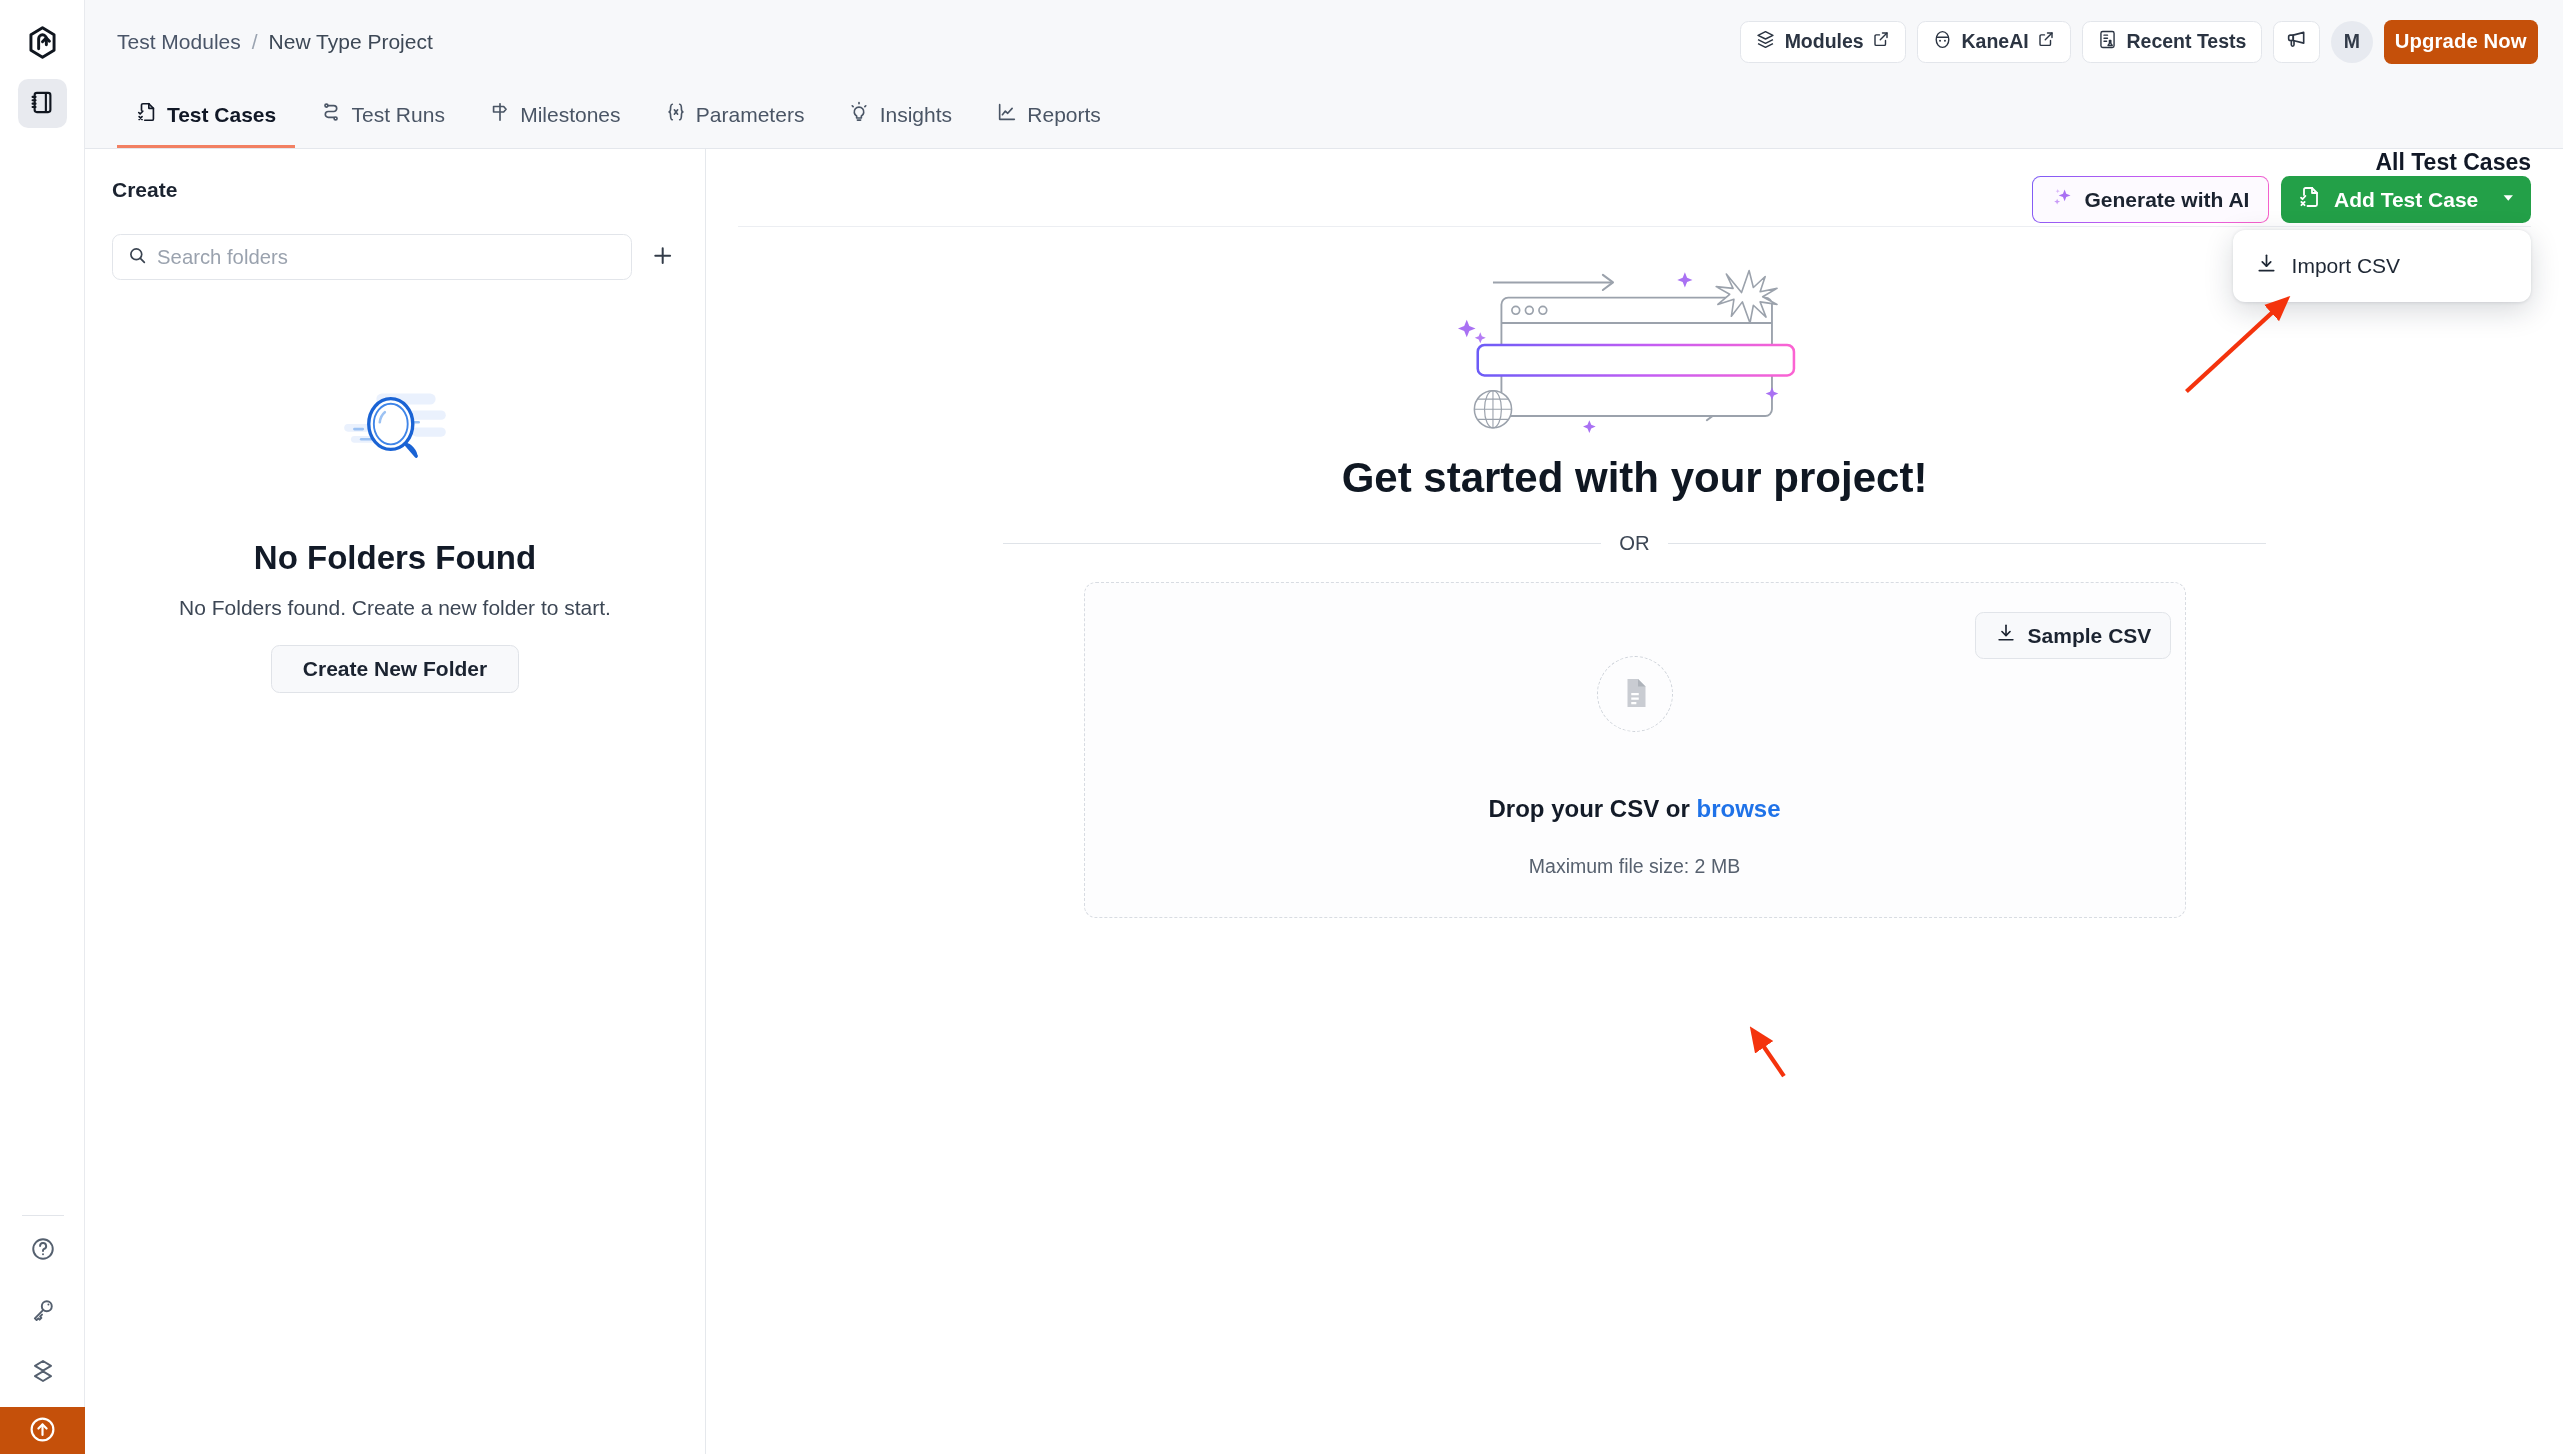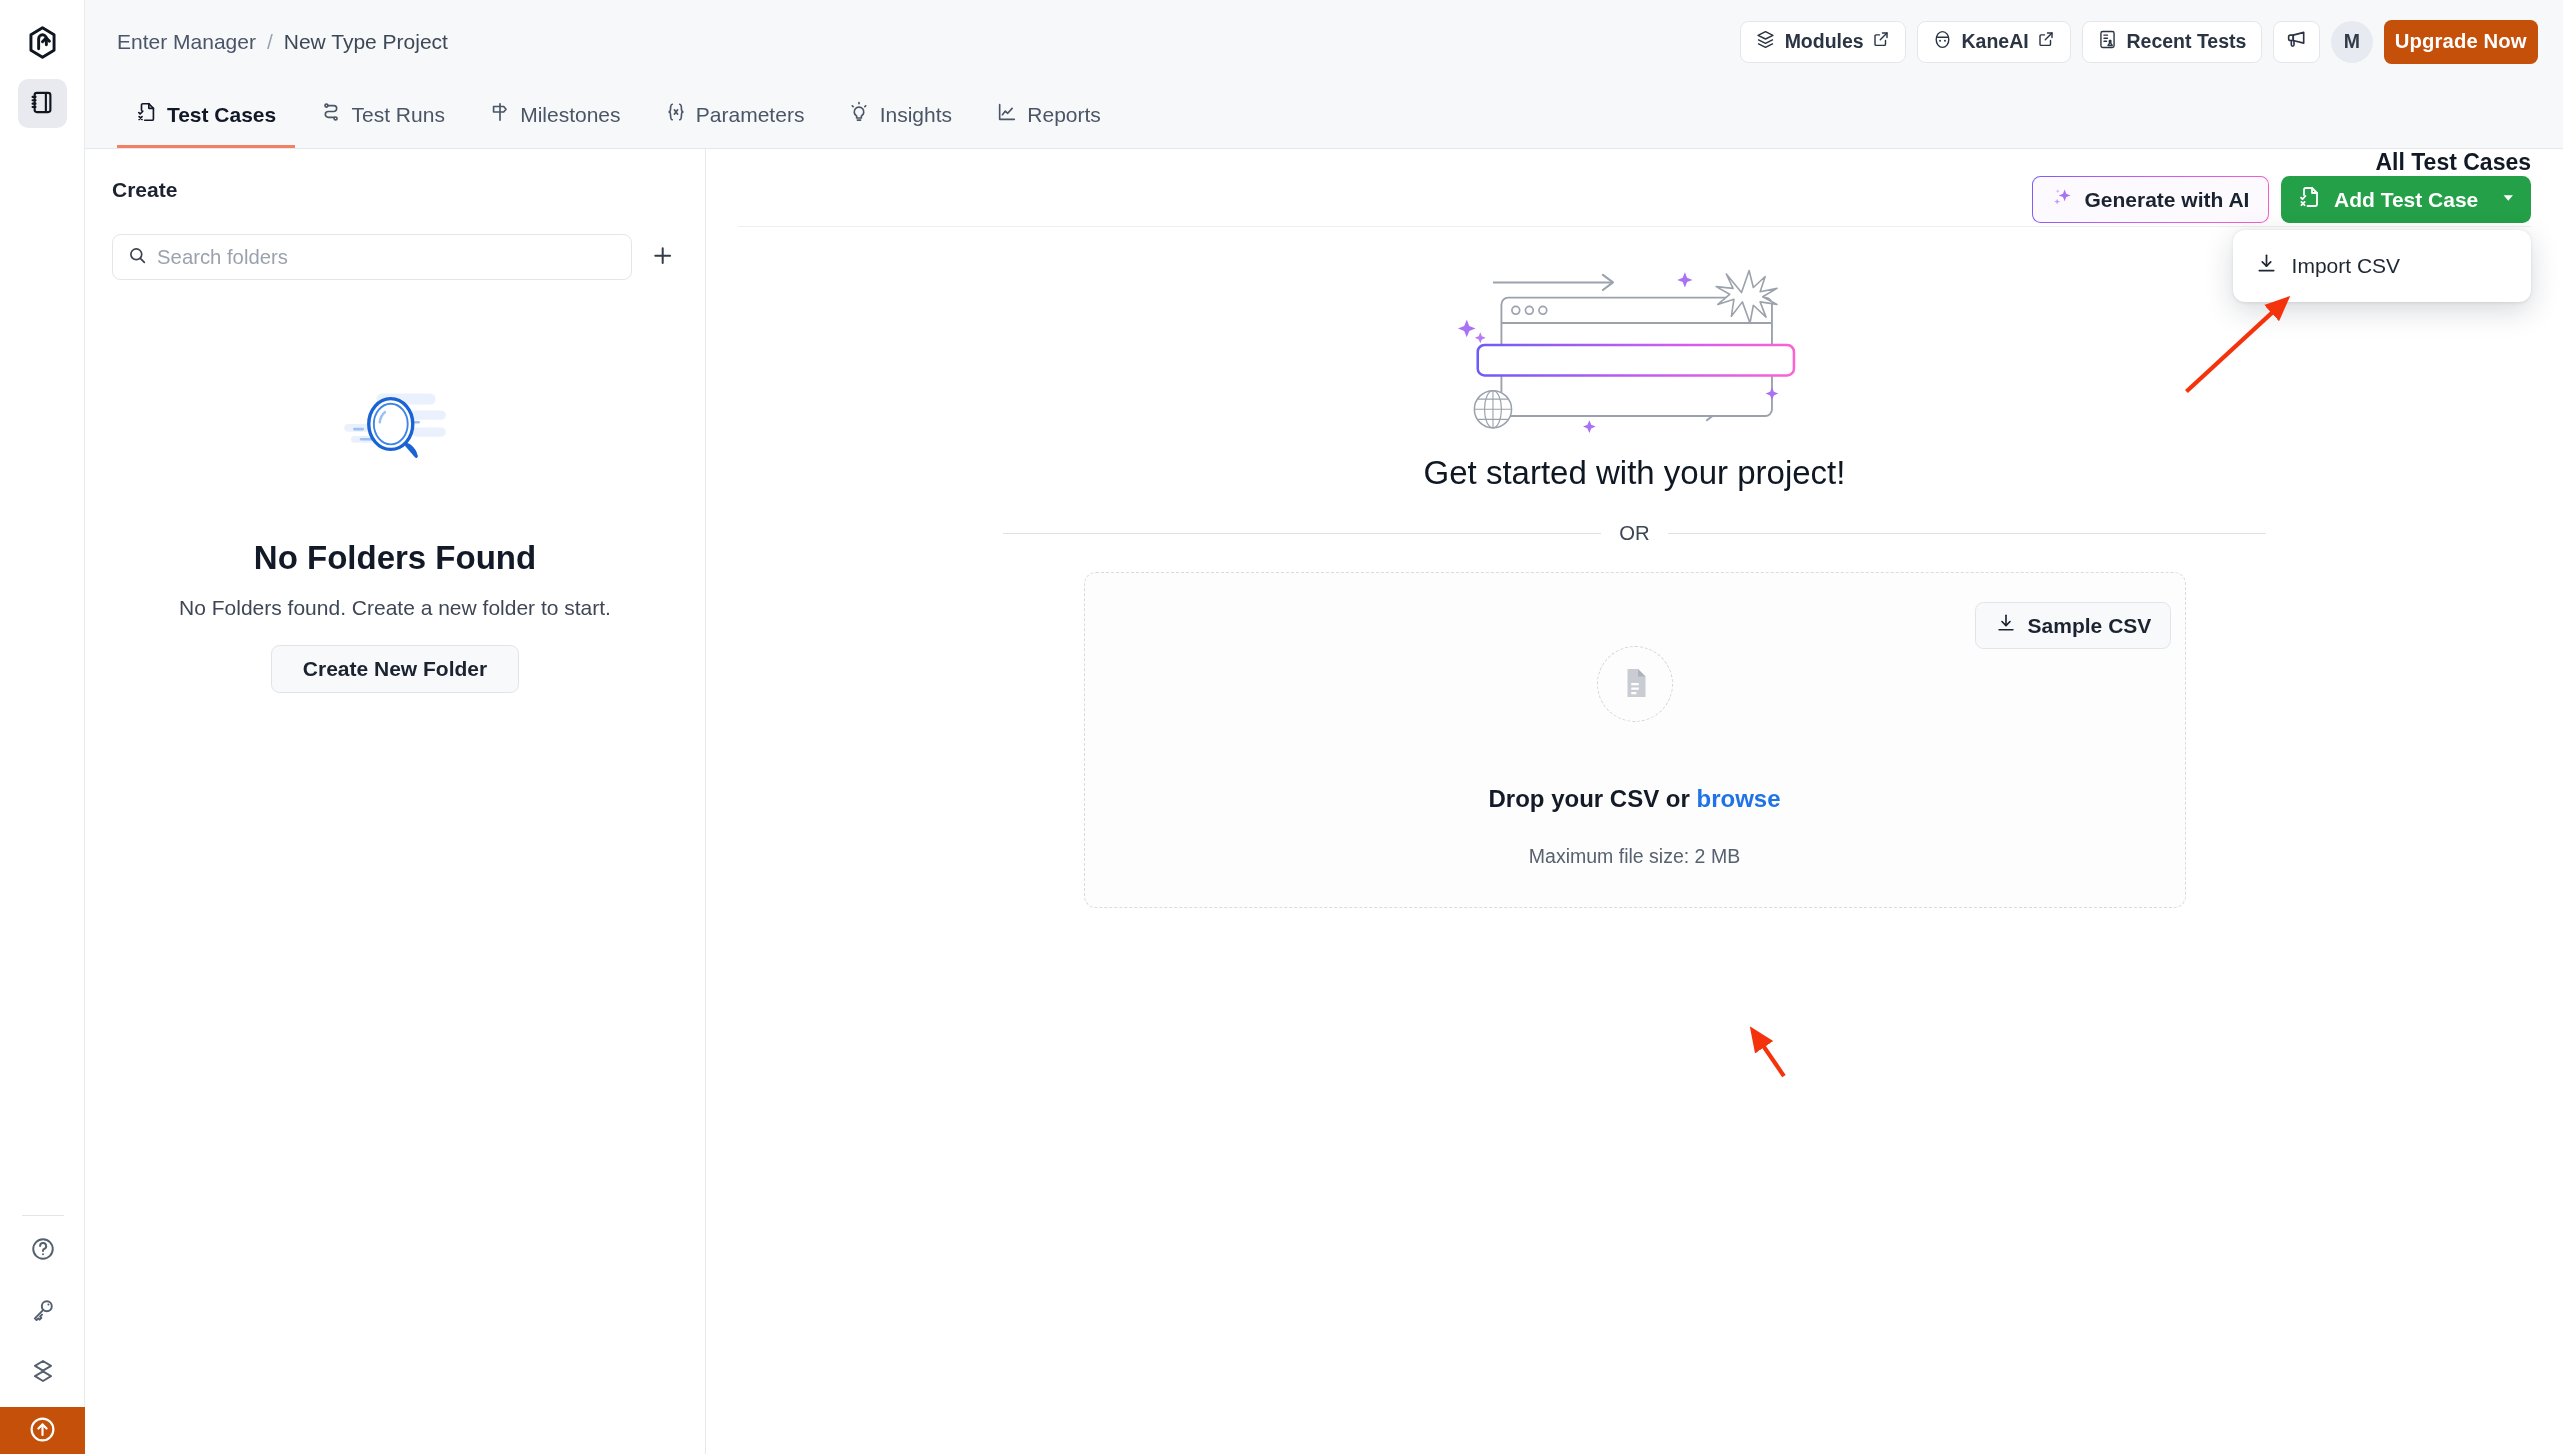--- a/index.html
+++ b/index.html
@@ -139,21 +139,21 @@
     padding: 10.2px 0; z-index: 30;
   }
   .dd-item {
     display: flex; align-items: center; gap: 13.6px;
     padding: 12px 22px; font-size: 21px; color: #1e2734;
   }
 
   
   .hero { padding-top: 25.4px; display:flex; flex-direction: column; align-items:center; }
   .hero-illus { width: 390px; height: 186px; }
-  .hero-h { margin-top: 15.3px; font-size: 33px; font-weight: 400; color: #0f1722; }
+  .hero-h { margin-top: 15.3px; font-size: 42px; font-weight: 700; color: #0f1722; }
 
   .input-zone { width: 1263px; margin: 39px auto 0; }
   .press-hint { text-align: right; font-size: 18px; font-style: italic; color: #5b6575; margin-bottom: 8.5px; }
   .title-input {
     height: 83px; border-radius: 10.2px; background:#fff;
     display: flex; align-items: center; padding: 0 25.4px;
     border: 2.5px solid transparent;
     background-image: linear-gradient(#fff,#fff), linear-gradient(100deg,#6c5cf7,#b15df2,#fb63d2);
     background-origin: border-box; background-clip: padding-box, border-box;
   }
@@ -245,21 +245,21 @@
           </svg>
         </span>
       </div>
     </div>
   </div>
 
   <div class="right">
 
     <div class="topbar">
       <div class="crumbs">
-        <span>Enter Manager</span>
+        <span>Test Modules</span>
         <span class="sep">/</span>
         <span class="cur">New Type Project</span>
       </div>
 
       <div class="top-actions">
 
         <div class="pill">
           <span>
             <svg width="21" height="21" viewBox="0 0 24 24" fill="none" stroke="#2b3442" stroke-width="1.7" stroke-linejoin="round">
               <path d="M12 3 3.5 7.2 12 11.4l8.5-4.2L12 3z"></path>

